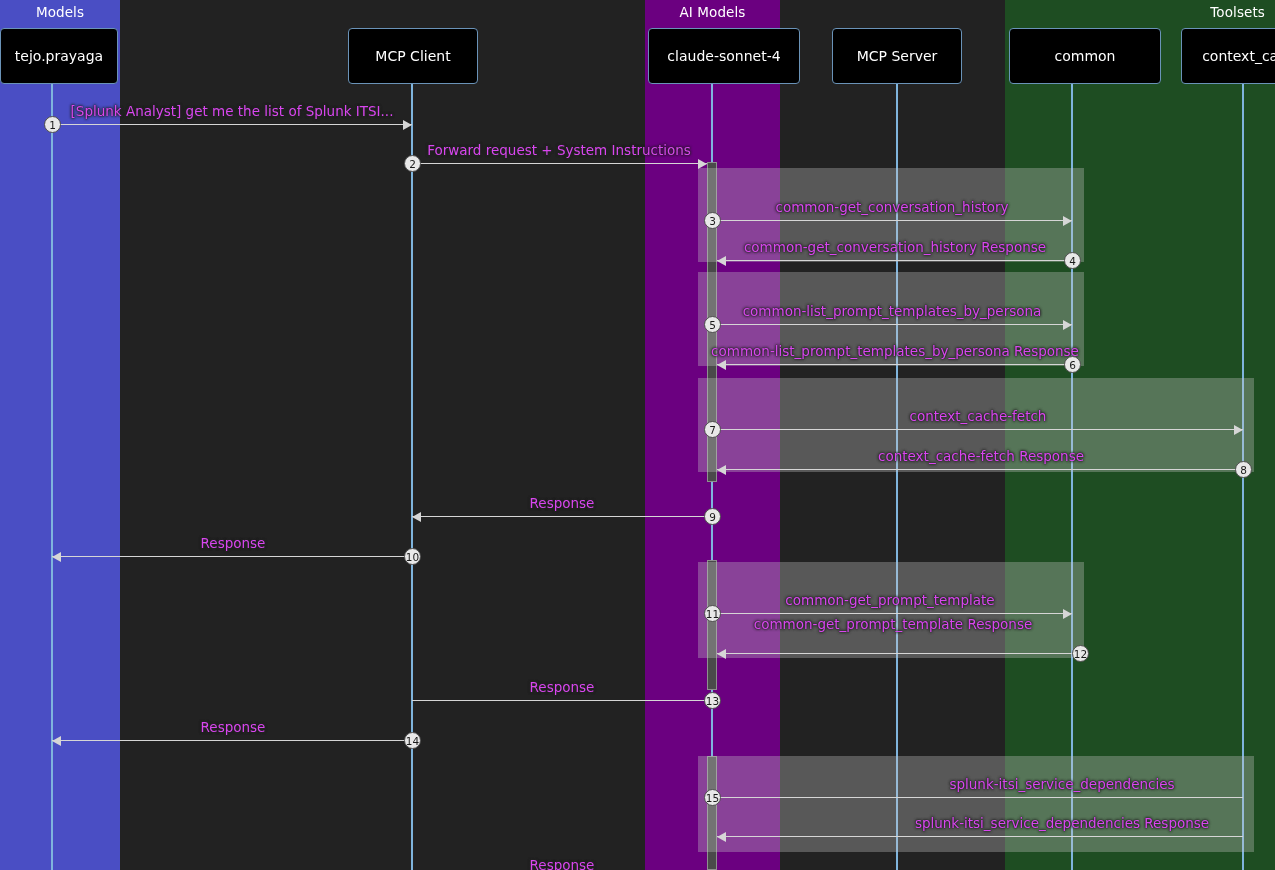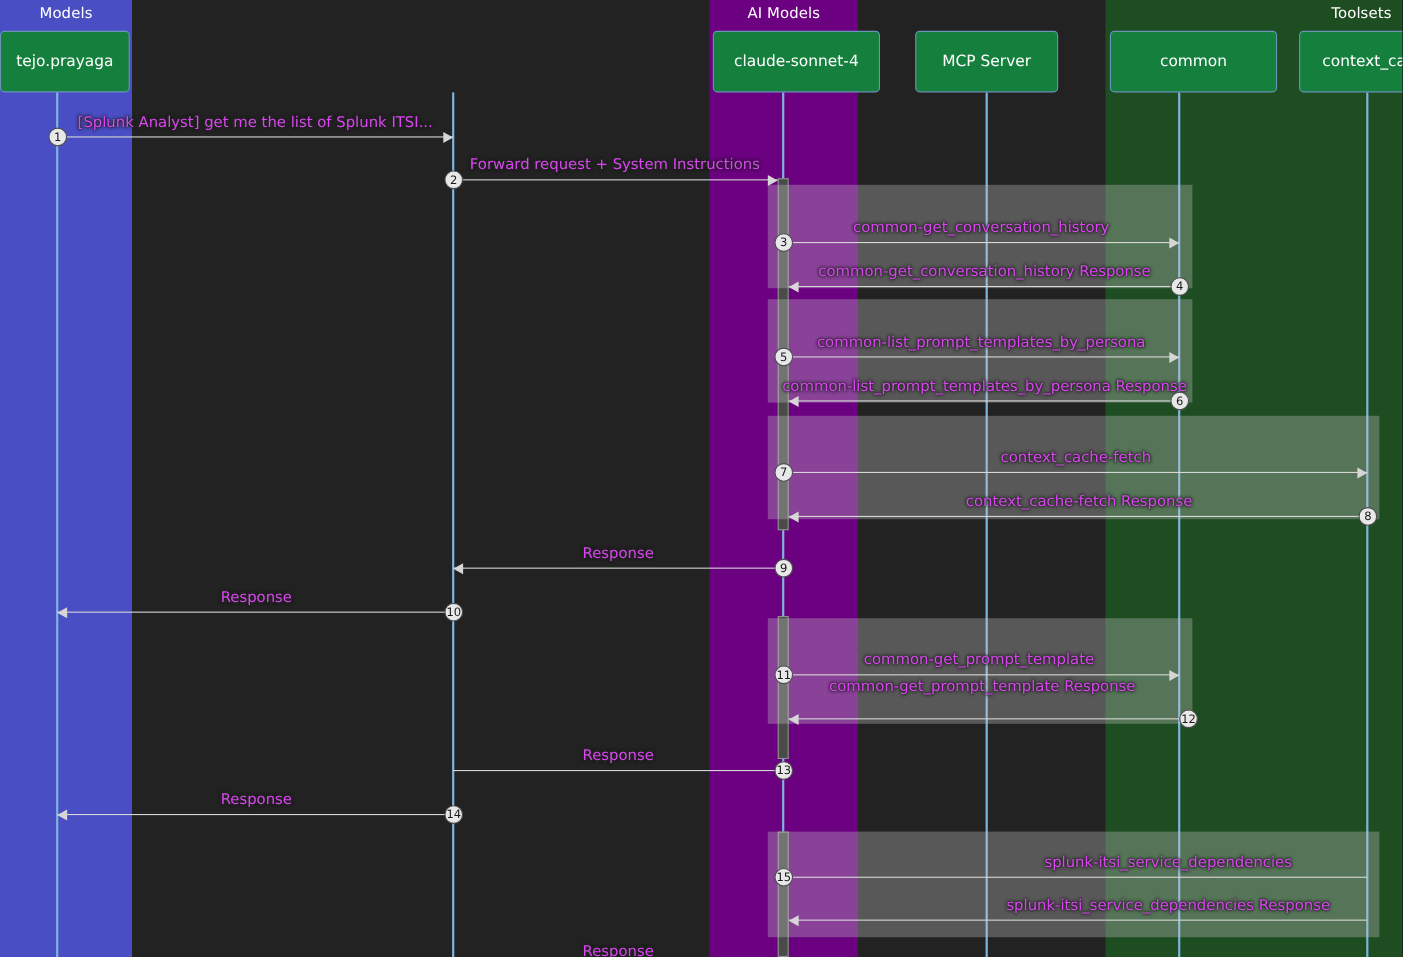--- a/index.html
+++ b/index.html
@@ -26,21 +26,21 @@
     top:4px;
     font-size:13.5px;
     color:#ffffff;
     white-space:nowrap;
     letter-spacing:.1px;
   }
   
   .participant{
     position:absolute;
     box-sizing:border-box;
-    background:#15803d;
+    background:#000000;
     border:1px solid #6a93b8;
     border-radius:4px;
     display:flex;
     align-items:center;
     justify-content:center;
     color:#ffffff;
     font-size:14px;
     white-space:nowrap;
     overflow:hidden;
   }
@@ -120,20 +120,23 @@
     <div class="activation" style="left: 707px; top: 162px; height: 320px;"></div>
     <div class="activation" style="left: 707px; top: 560px; height: 130px;"></div>
     <div class="activation" style="left: 707px; top: 756px; height: 114px;"></div>
     <div class="noteblk" style="left: 698px; top: 168px; width: 386px; height: 94px;"></div>
     <div class="noteblk" style="left: 698px; top: 272px; width: 386px; height: 94px;"></div>
     <div class="noteblk" style="left: 698px; top: 378px; width: 556px; height: 94px;"></div>
     <div class="noteblk" style="left: 698px; top: 562px; width: 386px; height: 96px;"></div>
     <div class="noteblk" style="left: 698px; top: 756px; width: 556px; height: 96px;"></div>
     <div class="participant" style="left: 0px; top: 28px; width: 118px; height: 56px;">
       <span>tejo.prayaga</span>
+    </div>
+    <div class="participant" style="left: 348px; top: 28px; width: 130px; height: 56px;">
+      <span>MCP Client</span>
     </div>
     <div class="participant" style="left: 648px; top: 28px; width: 152px; height: 56px;">
       <span>claude-sonnet-4</span>
     </div>
     <div class="participant" style="left: 832px; top: 28px; width: 130px; height: 56px;">
       <span>MCP Server</span>
     </div>
     <div class="participant" style="left: 1009px; top: 28px; width: 152px; height: 56px;">
       <span>common</span>
     </div>

